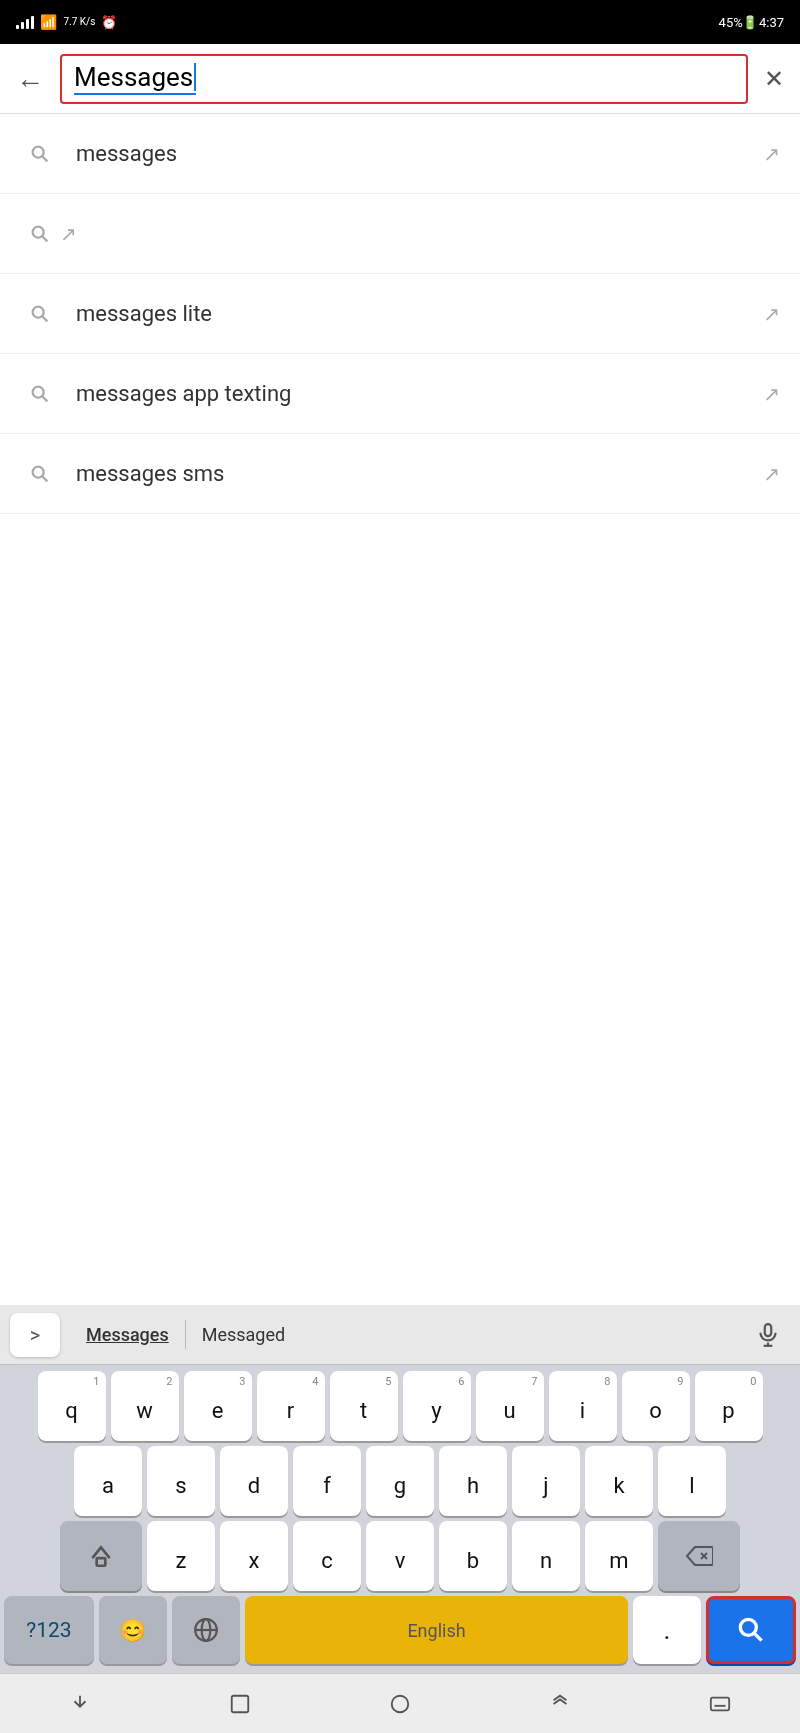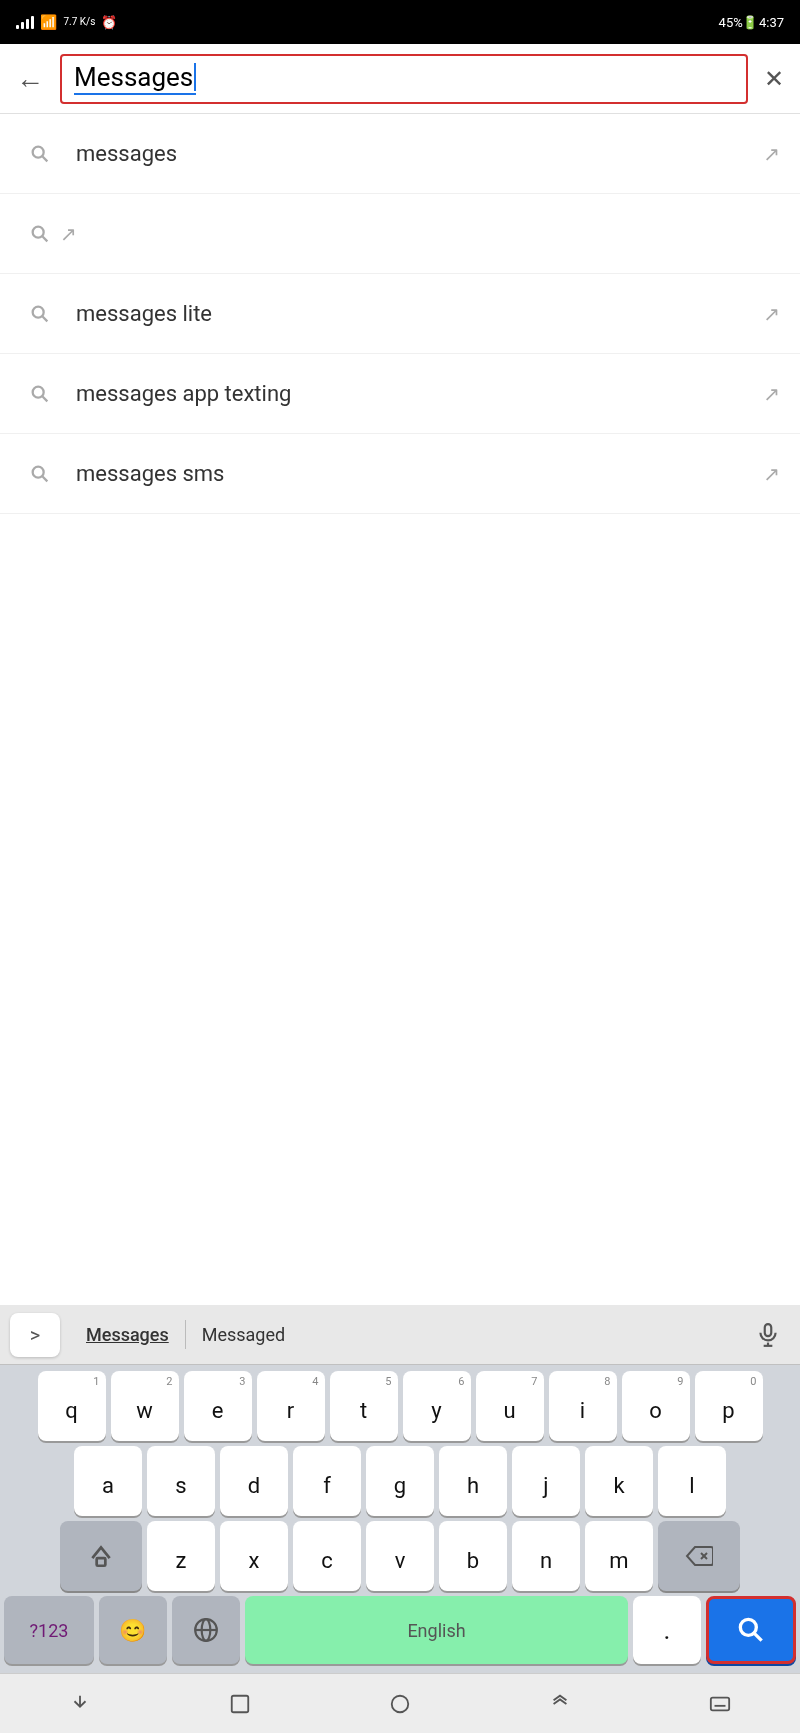--- a/index.html
+++ b/index.html
@@ -266,21 +266,21 @@
       background: #b0b5be;
       font-size: 22px;
     }
     .key-globe {
       width: 68px;
       background: #b0b5be;
       font-size: 22px;
     }
     .key-space {
       flex: 1;
-      background: #86efac;
+      background: #eab308;
       font-size: 18px;
       color: #555;
     }
     .key-dot {
       width: 68px;
       font-size: 22px;
     }
     .key-search {
       width: 90px;
       background: #1a73e8;
@@ -534,21 +534,21 @@
       <div class="key key-delete key-special" style="display:flex;align-items:center;justify-content:center;">
         <svg width="28" height="22" viewBox="0 0 28 22" fill="none" stroke="#555" stroke-width="2">
           <path d="M10 2H26a2 2 0 012 2v14a2 2 0 01-2 2H10l-8-9 8-9z"></path>
           <line x1="16" y1="8" x2="22" y2="14"></line>
           <line x1="22" y1="8" x2="16" y2="14"></line>
         </svg>
       </div>
     </div>
 
     <div class="key-row">
-      <div class="key key-bottom key-123 key-special" style="display:flex;align-items:center;justify-content:center;font-size:18px;color:#701a75;">?123</div>
+      <div class="key key-bottom key-123 key-special" style="display:flex;align-items:center;justify-content:center;font-size:21px;color:#0c4a6e;">?123</div>
       <div class="key key-bottom key-emoji key-special" style="display:flex;align-items:center;justify-content:center;font-size:22px;">😊</div>
       <div class="key key-bottom key-globe key-special" style="display:flex;align-items:center;justify-content:center;">
         <svg width="26" height="26" viewBox="0 0 24 24" fill="none" stroke="#555" stroke-width="2">
           <circle cx="12" cy="12" r="10"></circle>
           <ellipse cx="12" cy="12" rx="4" ry="10"></ellipse>
           <line x1="2" y1="12" x2="22" y2="12"></line>
         </svg>
       </div>
       <div class="key key-bottom key-space" style="display:flex;align-items:center;justify-content:center;font-size:18px;color:#555;">English</div>
       <div class="key key-bottom key-dot" style="display:flex;align-items:center;justify-content:center;font-size:26px;color:#111;">.</div>

